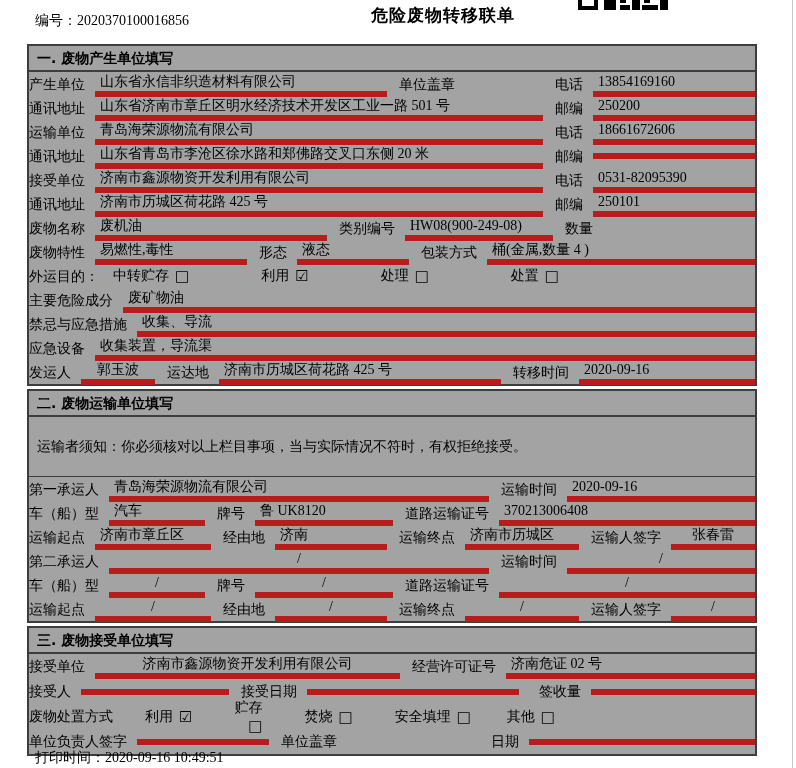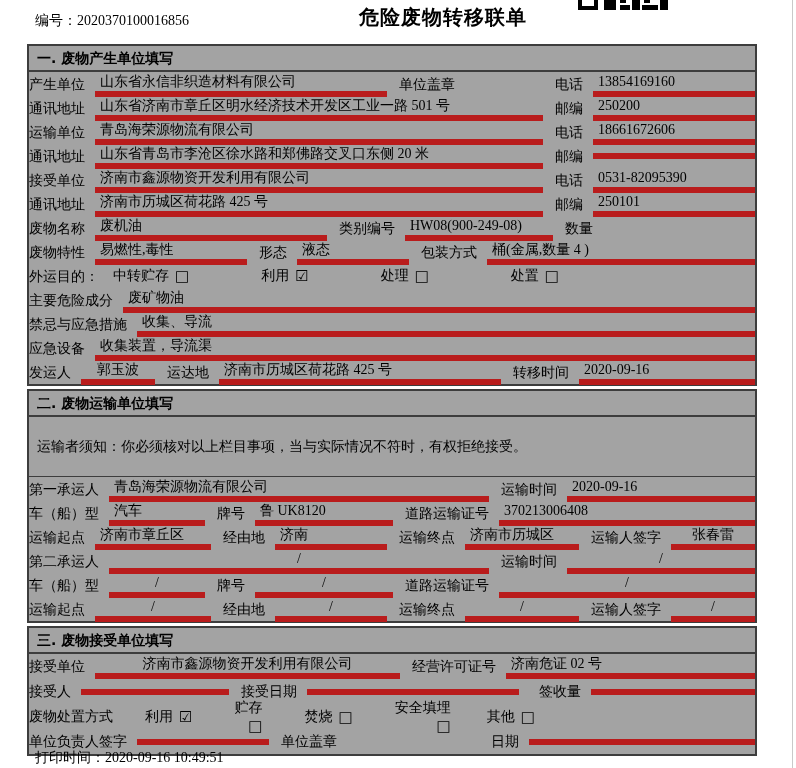--- a/index.html
+++ b/index.html
@@ -3,40 +3,40 @@
 <meta charset="utf-8">
 <style>
   html,body{margin:0;padding:0;}
   body{width:796px;height:768px;background:#ffffff;position:relative;overflow:hidden;
        font-family:"Liberation Serif","DejaVu Serif",serif;font-size:14px;color:#000;}
   .page-edge{position:absolute;top:0;right:3px;width:1px;height:100%;background:#c9c9c9;}
   .qr{position:absolute;left:578px;top:0;}
   .serial{position:absolute;left:35px;top:12px;white-space:nowrap;font-size:14px;}
   .doc-title{position:absolute;left:90px;right:0;top:4px;text-align:center;
              font-family:Liberation Mono, monospace;
-             font-weight:bold;font-size:20px;letter-spacing:1px;}
+             font-weight:bold;font-size:17px;letter-spacing:1px;}
   .content{position:absolute;left:27px;top:44px;width:730px;}
   .sec{border:2px solid #3d3d3d;margin-bottom:3px;background:#a3a3a3;}
   .sec-title{font-family:"DejaVu Sans","Liberation Sans",sans-serif;font-weight:bold;
              font-size:14px;line-height:19px;padding:3px 8px 2px;border-bottom:2px solid #3d3d3d;}
   .notice{height:27px;display:flex;align-items:center;padding:16px 8px;border-bottom:1.5px solid #3d3d3d;}
   .row{display:flex;align-items:center;height:24px;padding:0 0;box-sizing:border-box;}
   .row.tall{height:25px;}
   .lbl{white-space:nowrap;margin-right:10px;line-height:19px;}
   .ml{margin-left:12px;}
   .ml20{margin-left:20px;}
   .val{border-bottom:6px solid #b91c1c;white-space:nowrap;padding:0 5px;line-height:19px;
        min-width:20px;box-sizing:border-box;overflow:hidden;}
   .fill{flex:1;}
   .ctr{text-align:center;}
   .opt{white-space:nowrap;display:flex;align-items:flex-end;}
   .cb{font-family:"DejaVu Sans",sans-serif;font-size:15px;line-height:18px;margin-left:6px;}
   .spacer{flex:1;}
   .g0{margin-left:4px;} .g1{margin-left:72px;} .g2{margin-left:72px;} .g3{margin-left:82px;}
-  .h0{margin-left:22px;} .h1{margin-left:42px;flex-direction:column;} .h2{margin-left:42px;} .h3{margin-left:42px;flex-direction:column;} .h4{margin-left:36px;}
+  .h0{margin-left:22px;} .h1{margin-left:42px;flex-direction:column;} .h2{margin-left:42px;} .h3{margin-left:42px;} .h4{margin-left:36px;}
   .footer{position:absolute;left:35px;top:749px;white-space:nowrap;}
   .w-producer{width:292px;} .w-r{width:162px;}
   .w-name{width:232px;} .w-cat{width:148px;}
   .w-prop{width:152px;} .w-form{width:112px;}
   .w-shipper{width:74px;} .w-dest{width:282px;}
   .w-time{width:188px;}
   .w-veh{width:96px;} .w-plate{width:138px;}
   .w-orig{width:116px;} .w-via{width:112px;} .w-end{width:114px;}
   .w-recv{width:305px;}
   .w-acc{width:148px;} .w-accdate{width:212px;}

